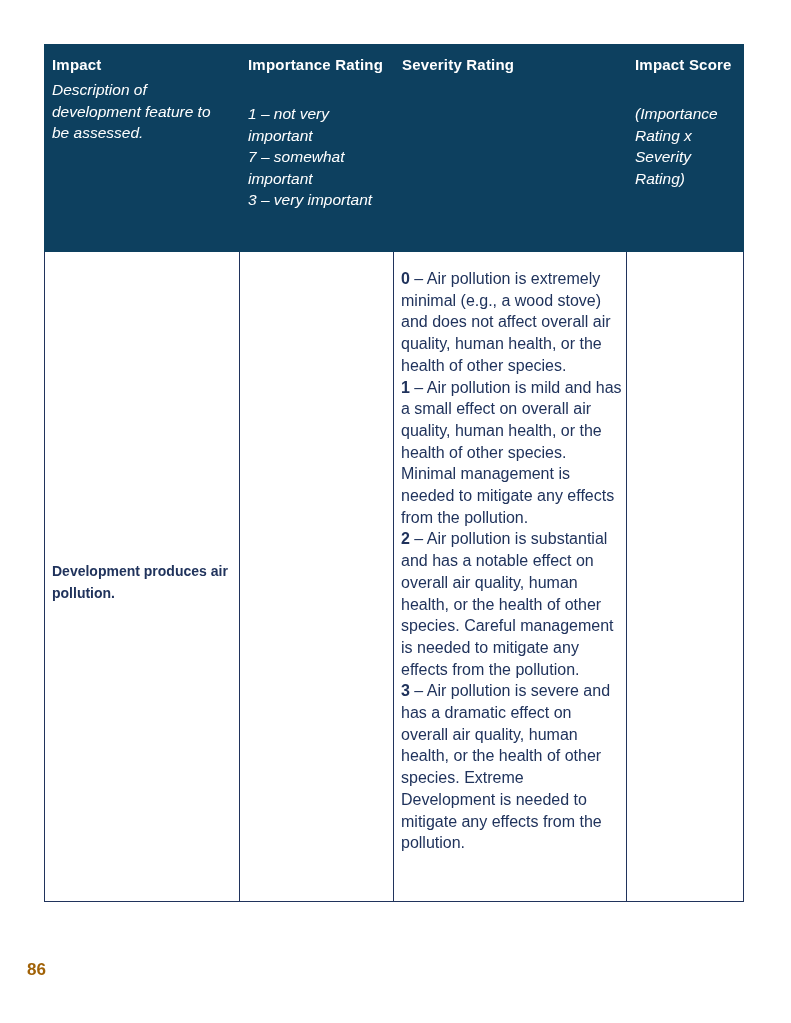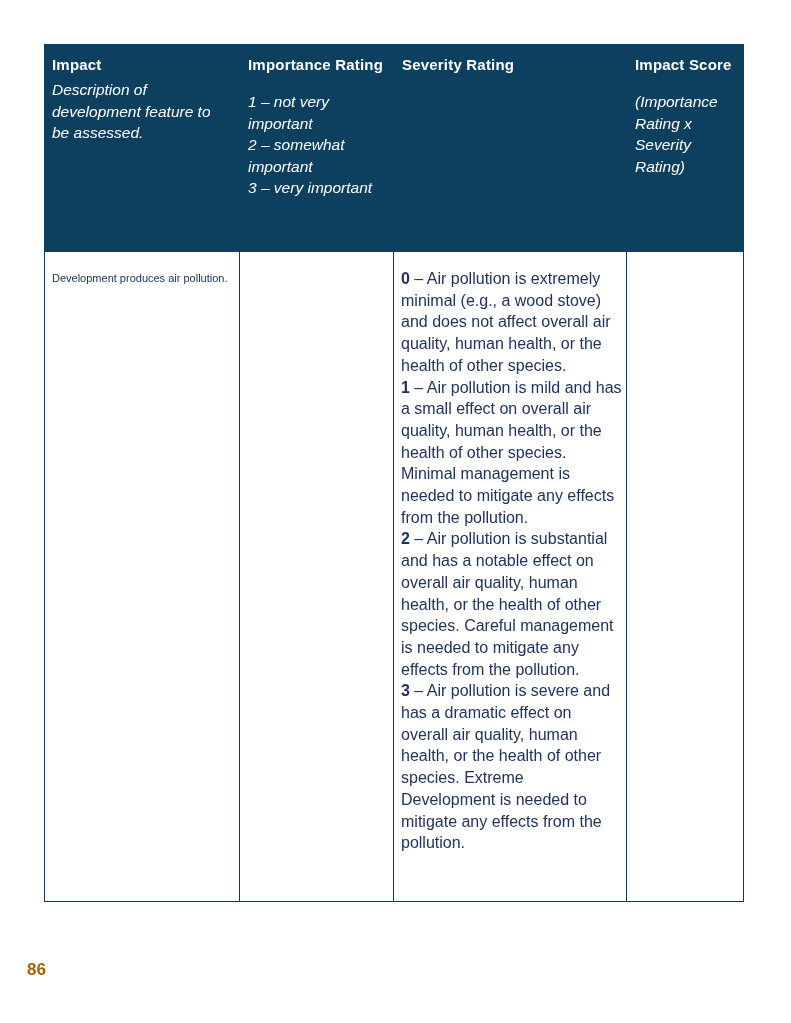--- a/index.html
+++ b/index.html
@@ -34,42 +34,43 @@
     font-weight: bold;
     font-size: 15px;
     line-height: 28px;
     letter-spacing: 0.2px;
   }
   .th-desc {
     font-style: italic;
     font-size: 15.5px;
     line-height: 21.5px;
   }
-  .th-desc.tight { margin-top: 12px; }
+  .th-desc.tight { margin-top: 24px; }
   .th-desc-line { margin: 0; }
   
   .tbody {
     display: grid;
     grid-template-columns: 195px 154px 233px 116px;
     border-left: 1px solid #20335c;
     border-right: 1px solid #20335c;
     border-bottom: 1px solid #20335c;
     min-height: 650px;
     box-sizing: border-box;
   }
   .td {
     box-sizing: border-box;
     border-right: 1px solid #20335c;
     padding: 16px 4px 4px 7px;
   }
   .td:last-child { border-right: none; }
   .td-impact {
     display: flex;
-    font-weight: normal;
-    font-size: 11px;
+    align-items: center;
+    font-weight: bold;
+    font-size: 14px;
     line-height: 21.5px;
   }
   .severity-cell p {
     margin: 0;
     font-size: 16px;
     line-height: 21.7px;
   }
   .sev-num { font-weight: bold; }
   
   .page-number {
@@ -87,21 +88,21 @@
 
   <div class="thead">
     <div class="th">
       <div class="th-title">Impact</div>
       <div class="th-desc">Description of development feature to be assessed.</div>
     </div>
     <div class="th">
       <div class="th-title">Importance Rating</div>
       <div class="th-desc tight">
         <p class="th-desc-line">1 – not very important</p>
-        <p class="th-desc-line">2 – somewhat important</p>
+        <p class="th-desc-line">7 – somewhat important</p>
         <p class="th-desc-line">3 – very important</p>
       </div>
     </div>
     <div class="th">
       <div class="th-title">Severity Rating</div>
     </div>
     <div class="th">
       <div class="th-title">Impact Score</div>
       <div class="th-desc tight">(Importance Rating x Severity Rating)</div>
     </div>

